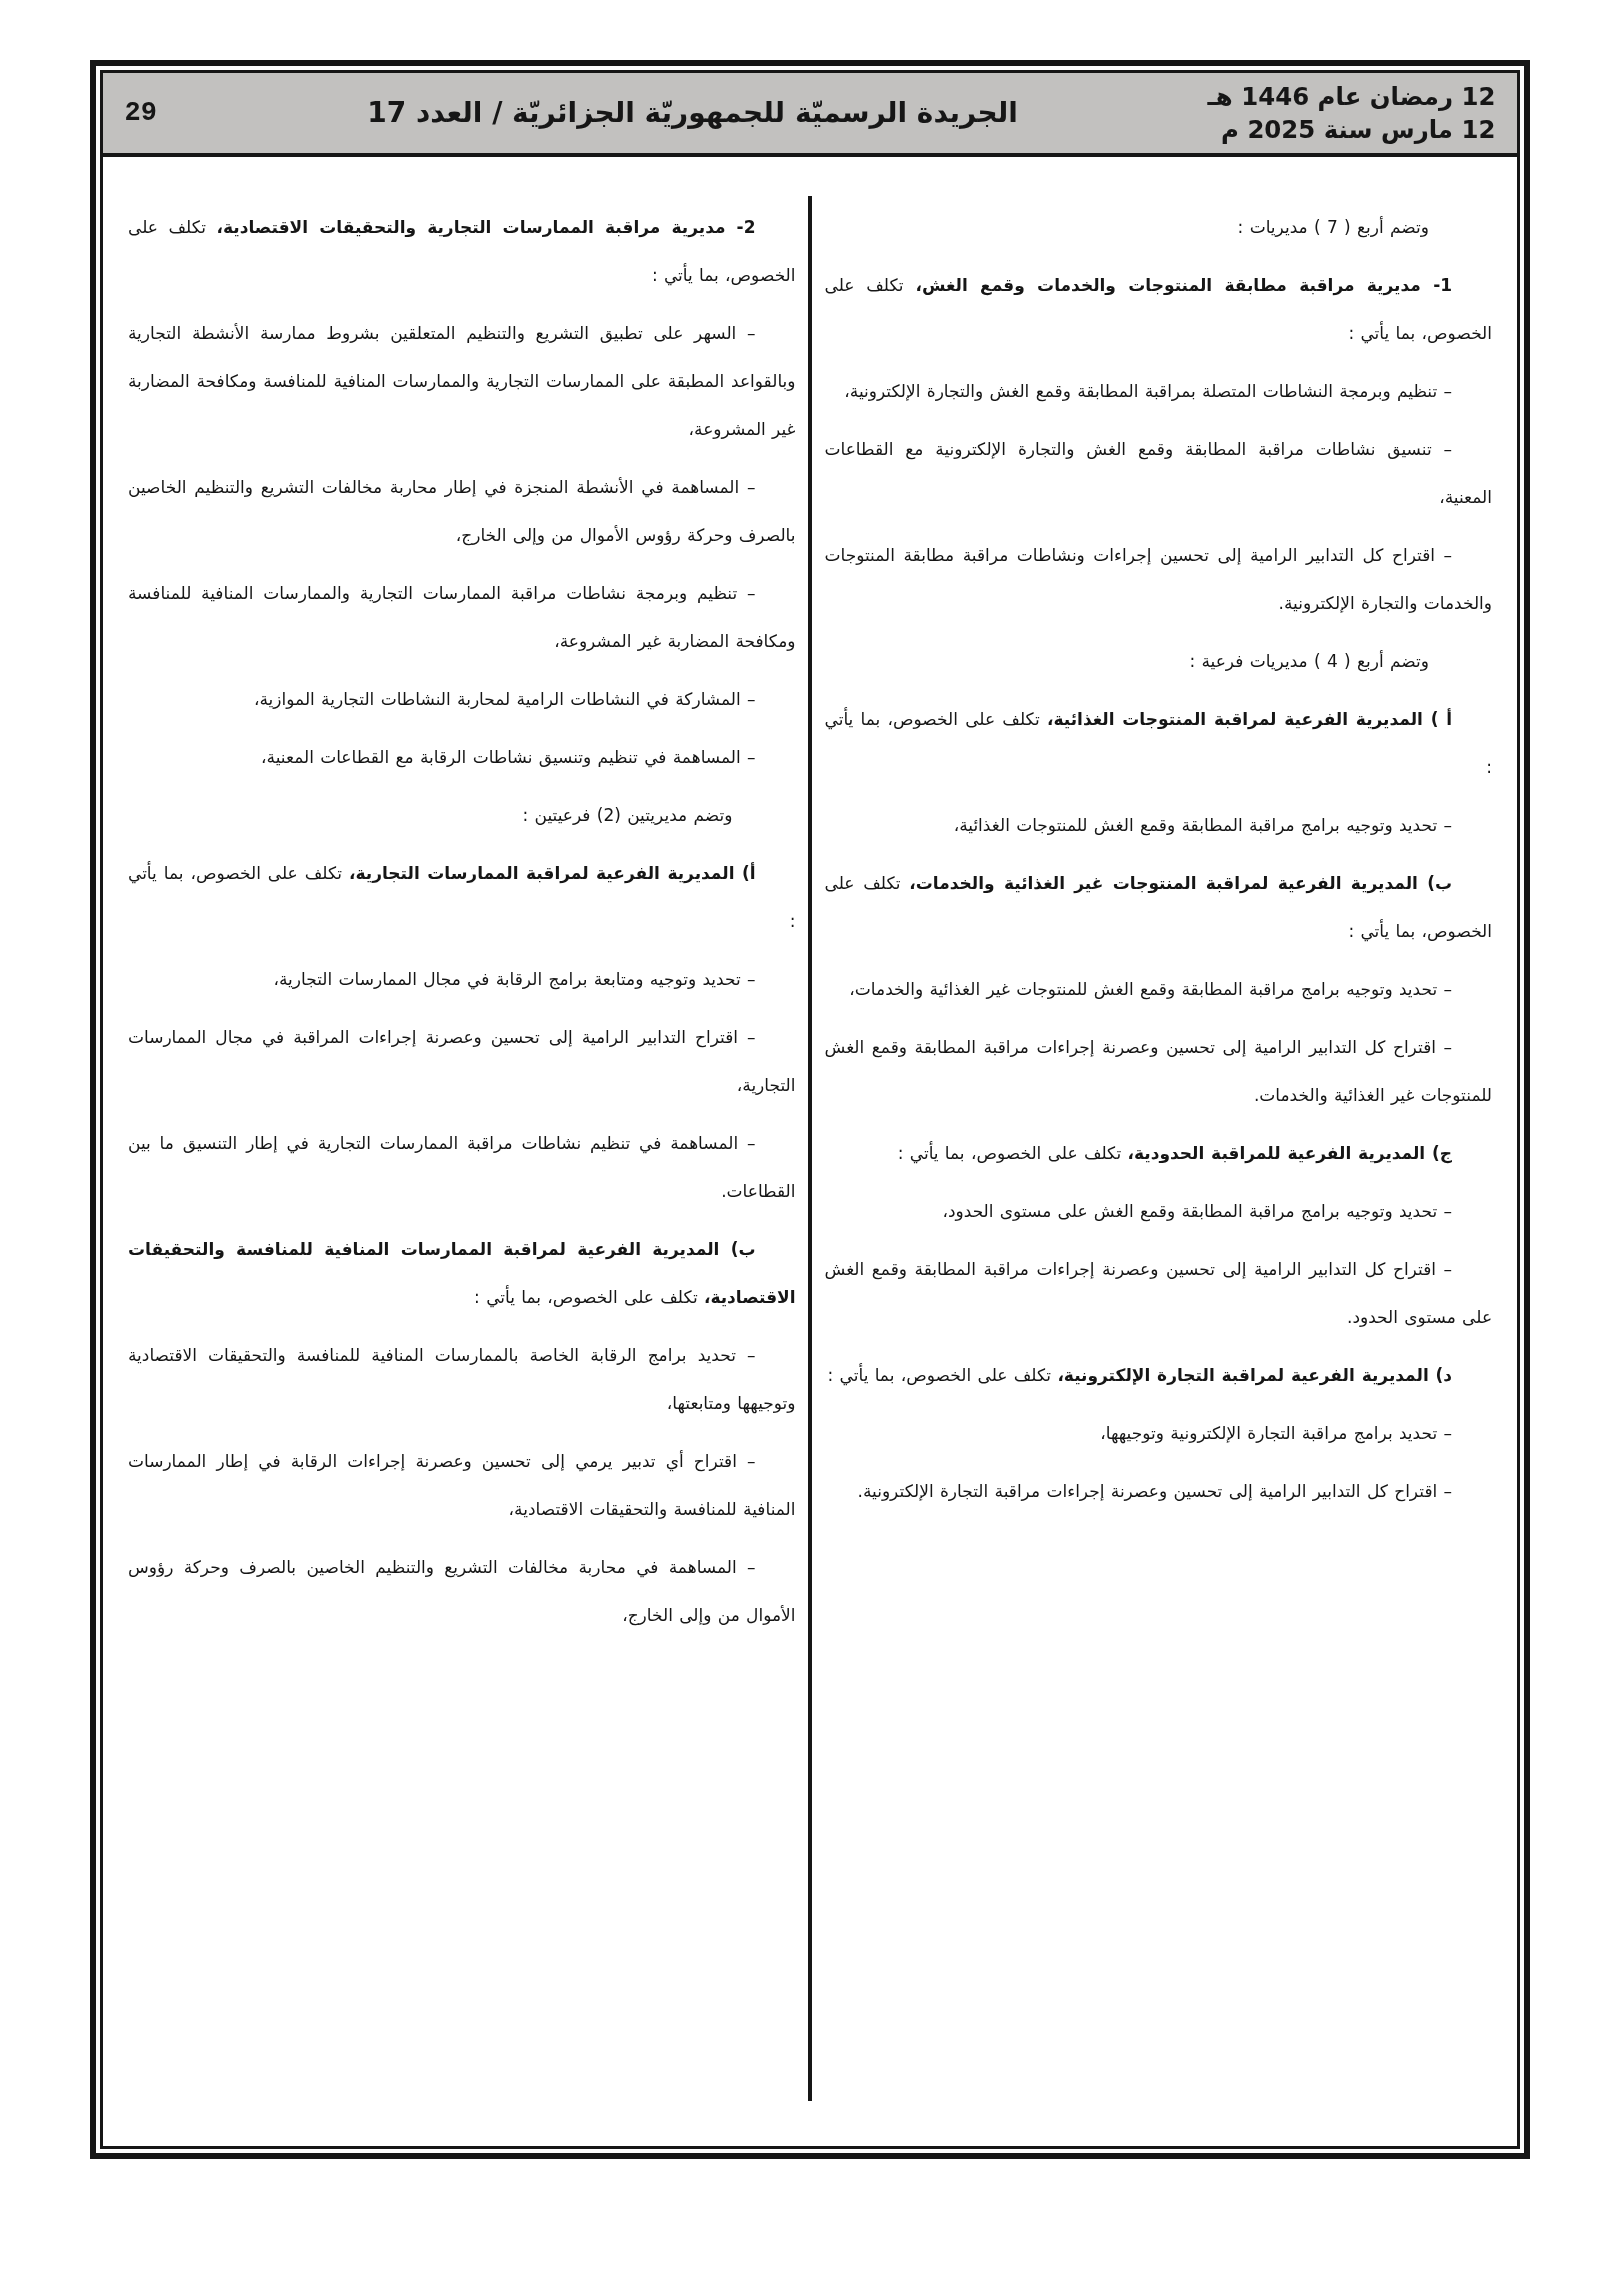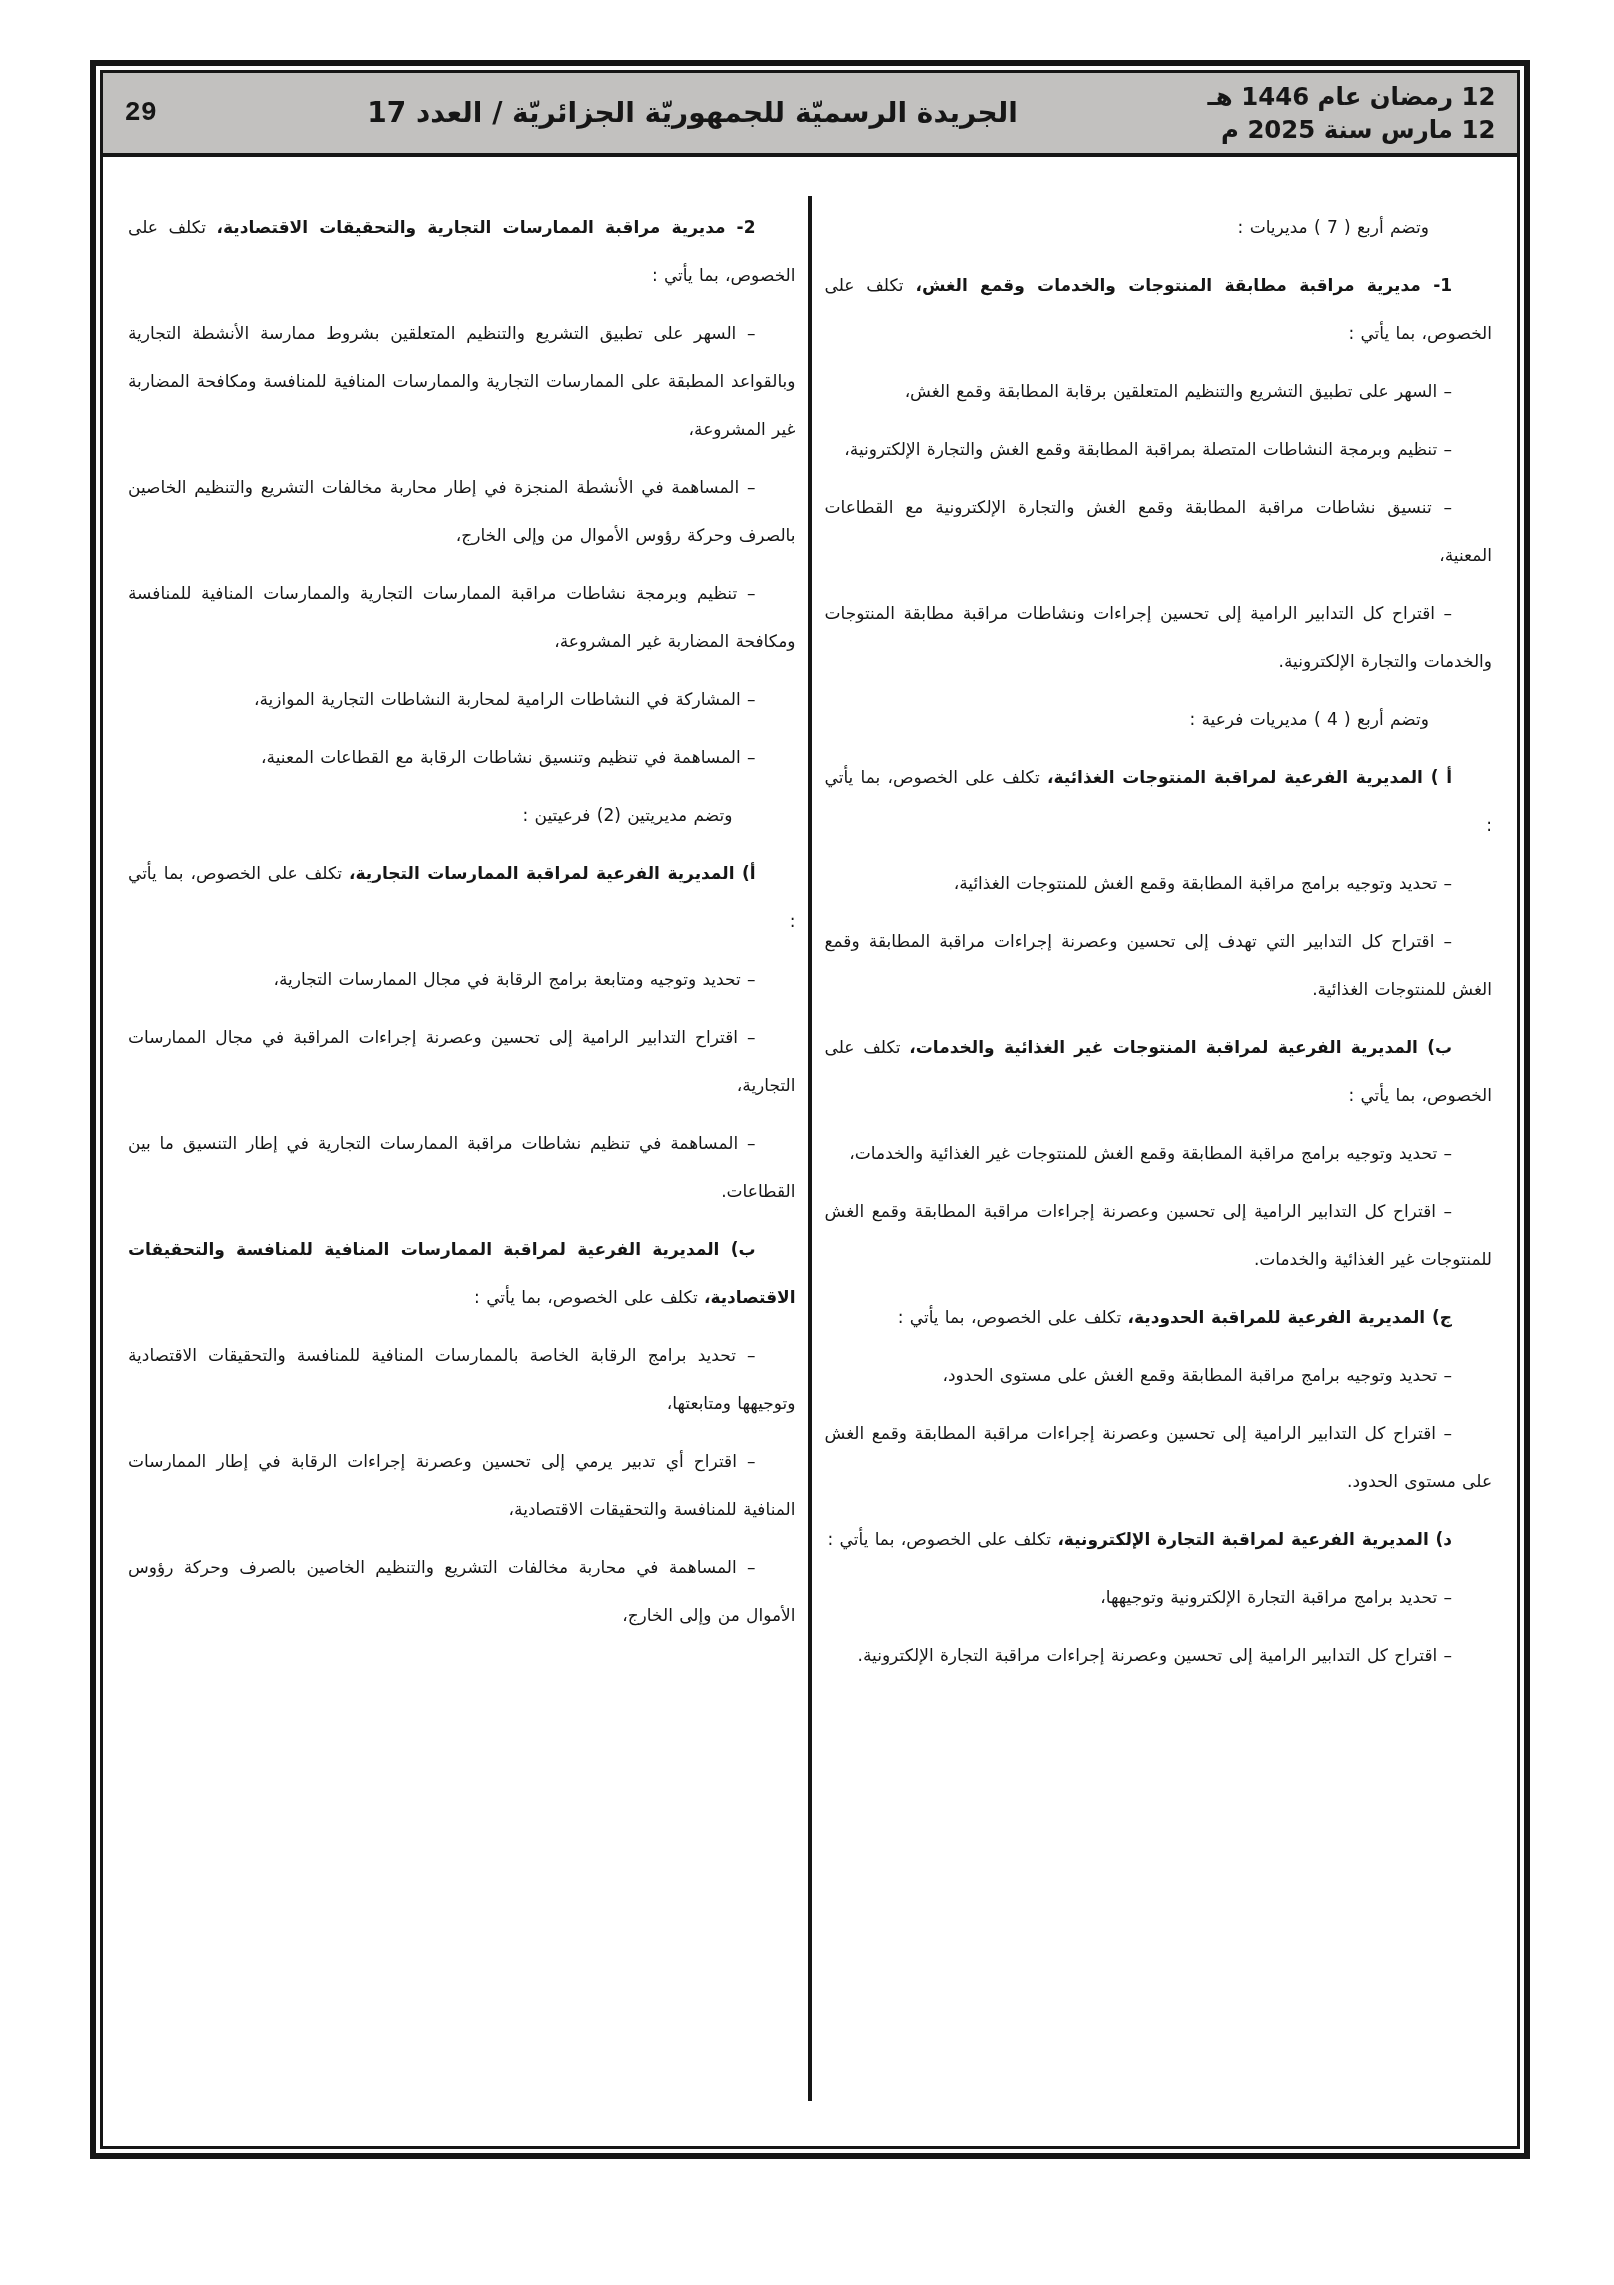--- a/index.html
+++ b/index.html
@@ -112,28 +112,26 @@
       </div>
       <div class="gazette-title">الجريدة الرسميّة للجمهوريّة الجزائريّة / العدد 17</div>
       <div class="page-number">29</div>
     </div>
 
     <div class="content">
 
       <div class="column">
         <p class="para intro">وتضم أربع ( 7 ) مديريات :</p>
         <p class="para heading"><b>1- مديرية مراقبة مطابقة المنتوجات والخدمات وقمع الغش،</b> <span>تكلف على الخصوص، بما يأتي :</span></p>
-        <p class="para">– السهر على تطبيق التشريع والتنظيم المتعلقين برقابة المطابقة وقمع الغش،</p>
         <p class="para">– تنظيم وبرمجة النشاطات المتصلة بمراقبة المطابقة وقمع الغش والتجارة الإلكترونية،</p>
         <p class="para">– تنسيق نشاطات مراقبة المطابقة وقمع الغش والتجارة الإلكترونية مع القطاعات المعنية،</p>
         <p class="para">– اقتراح كل التدابير الرامية إلى تحسين إجراءات ونشاطات مراقبة مطابقة المنتوجات والخدمات والتجارة الإلكترونية.</p>
         <p class="para intro">وتضم أربع ( 4 ) مديريات فرعية :</p>
         <p class="para heading"><b>أ ) المديرية الفرعية لمراقبة المنتوجات الغذائية،</b> <span>تكلف على الخصوص، بما يأتي :</span></p>
         <p class="para">– تحديد وتوجيه برامج مراقبة المطابقة وقمع الغش للمنتوجات الغذائية،</p>
-        <p class="para">– اقتراح كل التدابير التي تهدف إلى تحسين وعصرنة إجراءات مراقبة المطابقة وقمع الغش للمنتوجات الغذائية.</p>
         <p class="para heading"><b>ب) المديرية الفرعية لمراقبة المنتوجات غير الغذائية والخدمات،</b> <span>تكلف على الخصوص، بما يأتي :</span></p>
         <p class="para">– تحديد وتوجيه برامج مراقبة المطابقة وقمع الغش للمنتوجات غير الغذائية والخدمات،</p>
         <p class="para">– اقتراح كل التدابير الرامية إلى تحسين وعصرنة إجراءات مراقبة المطابقة وقمع الغش للمنتوجات غير الغذائية والخدمات.</p>
         <p class="para heading"><b>ج) المديرية الفرعية للمراقبة الحدودية،</b> <span>تكلف على الخصوص، بما يأتي :</span></p>
         <p class="para">– تحديد وتوجيه برامج مراقبة المطابقة وقمع الغش على مستوى الحدود،</p>
         <p class="para">– اقتراح كل التدابير الرامية إلى تحسين وعصرنة إجراءات مراقبة المطابقة وقمع الغش على مستوى الحدود.</p>
         <p class="para heading"><b>د) المديرية الفرعية لمراقبة التجارة الإلكترونية،</b> <span>تكلف على الخصوص، بما يأتي :</span></p>
         <p class="para">– تحديد برامج مراقبة التجارة الإلكترونية وتوجيهها،</p>
         <p class="para">– اقتراح كل التدابير الرامية إلى تحسين وعصرنة إجراءات مراقبة التجارة الإلكترونية.</p>
       </div>

